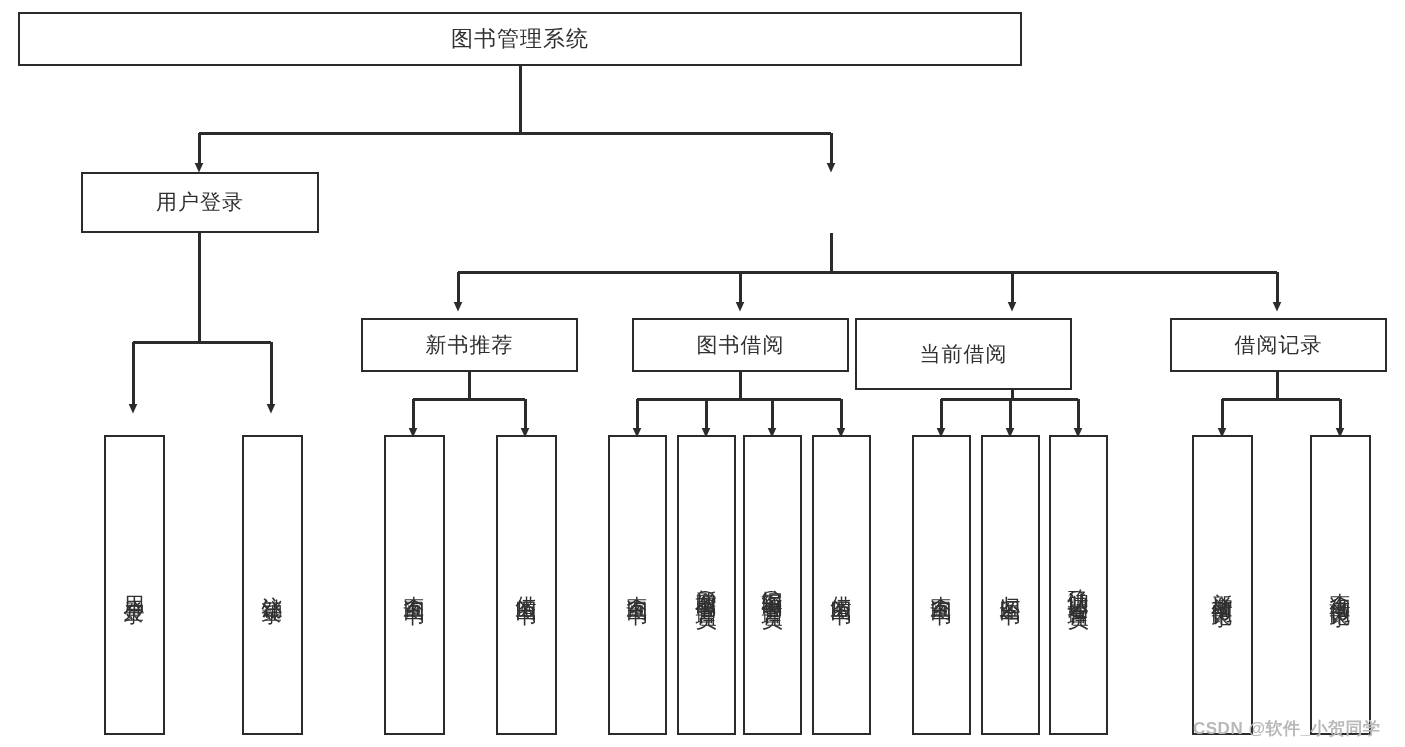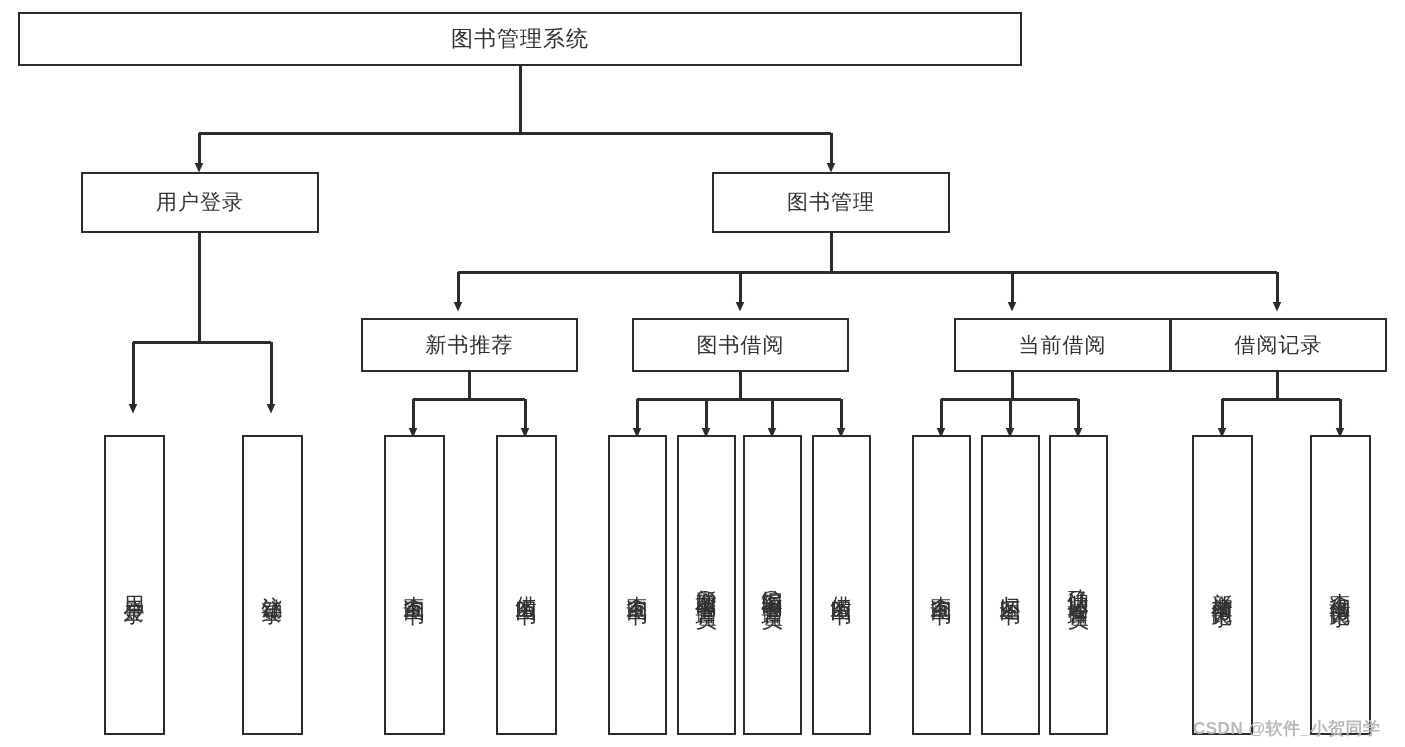--- a/index.html
+++ b/index.html
@@ -119,31 +119,28 @@
     </g>
   </svg>
 
   <div class="node root" style="left:18px; top:12px; width:1004px; height:54px;">
     <span>图书管理系统</span>
   </div>
 
   <div class="node horiz" style="left:81px; top:172px; width:238px; height:61px;">
     <span>用户登录</span>
   </div>
-  <div class="node horiz" style="left:712px; top:172px; width:238px; height:61px;">
-    <span>图书管理</span>
-  </div>
 
   <div class="node horiz" style="left:632px; top:318px; width:217px; height:54px;">
     <span>图书借阅</span>
   </div>
   <div class="node horiz" style="left:361px; top:318px; width:217px; height:54px;">
     <span>新书推荐</span>
   </div>
-  <div class="node horiz" style="left:954px; top:318px; width:217px; height:54px;">
+  <div class="node horiz" style="left:855px; top:318px; width:217px; height:72px;">
     <span>当前借阅</span>
   </div>
   <div class="node horiz" style="left:1170px; top:318px; width:217px; height:54px;text-align:right;">
     <span>借阅记录</span>
   </div>
 
   <div class="node vert" style="left:104px; top:435px; width:61px; height:300px;">
     <span class="vlabel">用户登录</span>
   </div>
   <div class="node vert" style="left:242px; top:435px; width:61px; height:300px;">

